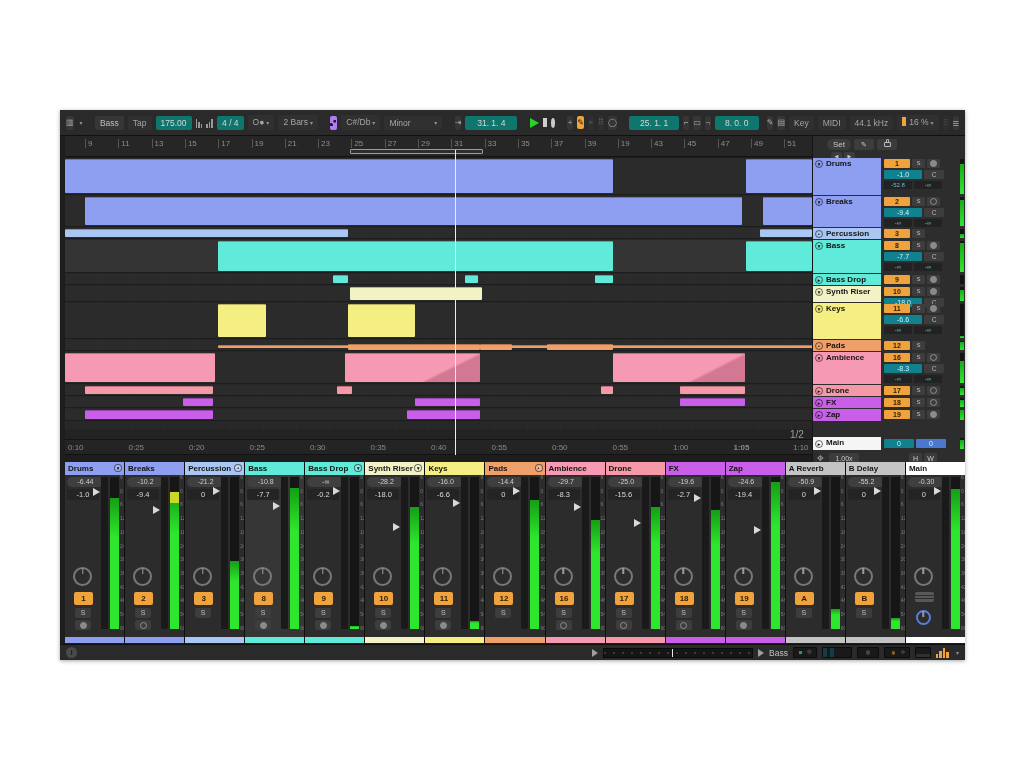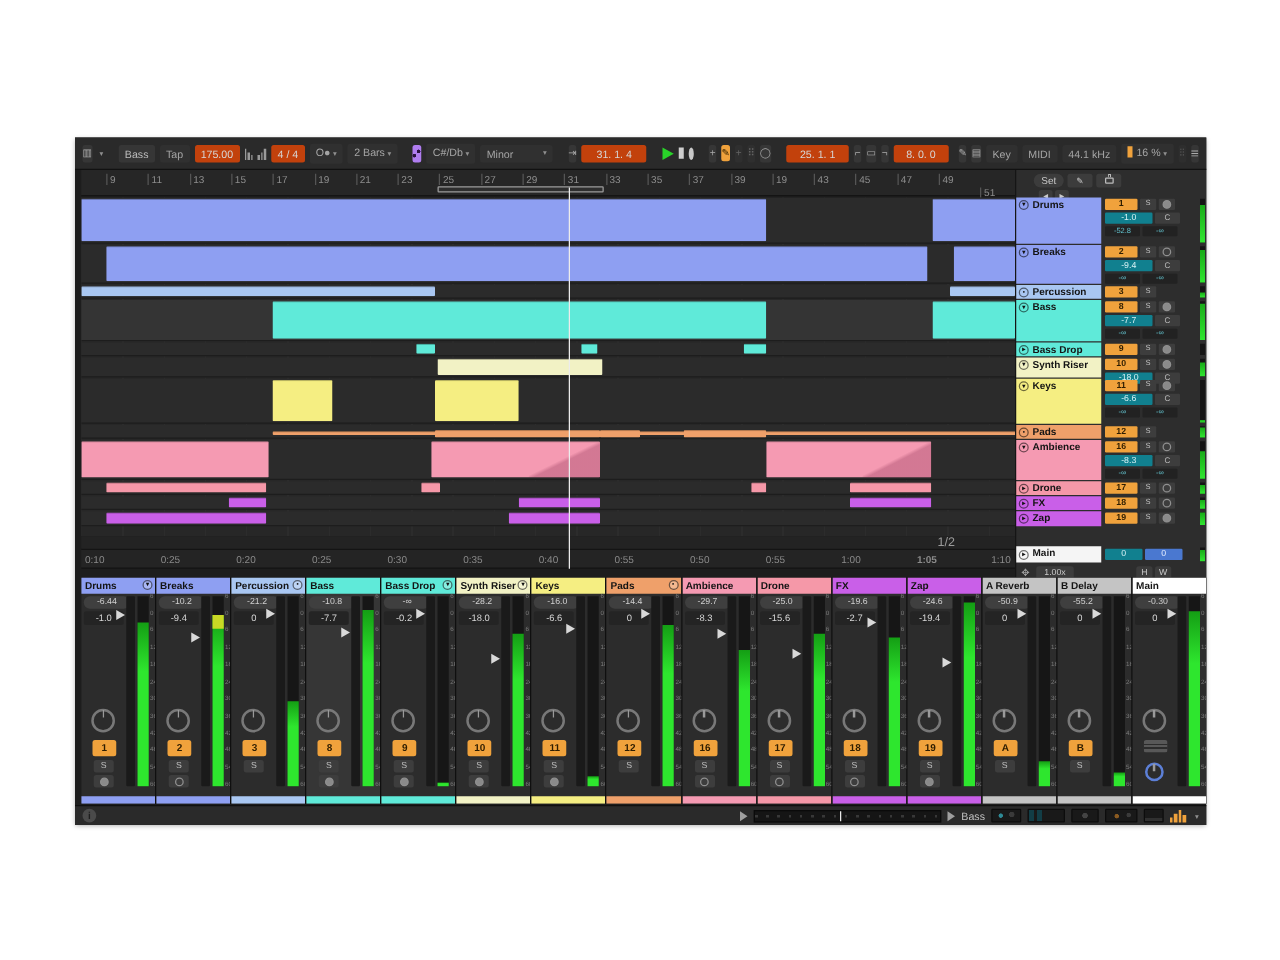--- a/index.html
+++ b/index.html
@@ -5,21 +5,21 @@
   html,body{margin:0;padding:0;background:#ffffff;font-family:"Liberation Sans",sans-serif;}
   #stage{position:relative;width:1024px;height:768px;background:#fff;overflow:hidden;}
   #win{position:absolute;left:60px;top:110px;width:905px;height:550px;background:#1d1d1d;
        box-shadow:0 1px 4px rgba(0,0,0,.35);font-size:9px;color:#b9b9b9;}
   #win *{box-sizing:border-box;}
   
   #toolbar{position:absolute;left:0;top:0;width:905px;height:26px;background:#2a2a2a;
            border-bottom:1px solid #111;display:flex;align-items:center;padding:0 6px;gap:4px;}
   .chip{background:#363636;border-radius:2px;padding:2px 5px;color:#bdbdbd;font-size:8.5px;white-space:nowrap;line-height:10px;}
   .chip.dk{background:#303030;color:#a5a5a5;}
-  .chip.val{background:#c2410c;color:#d6d6d6;}
+  .chip.val{background:#0f766e;color:#d6d6d6;}
   .icon-sq{width:14px;height:14px;border-radius:2px;background:#363636;display:flex;align-items:center;justify-content:center;font-size:8px;color:#aaa;}
   .caret{font-size:6px;color:#8f8f8f;margin-left:2px;}
   .tb-gap{width:10px;}
   .play-tri{width:0;height:0;border-left:9px solid #29d329;border-top:5.5px solid transparent;border-bottom:5.5px solid transparent;}
   .stop-sq{width:9px;height:9px;background:#cfcfcf;}
   .rec-ci{width:10px;height:10px;border-radius:50%;background:#c9c9c9;}
   .midi-chip{width:15px;height:14px;background:#b07df0;border-radius:2px;display:flex;align-items:center;justify-content:center;}
   .midi-chip i{width:7px;height:7px;background:
       radial-gradient(circle at 20% 80%,#2a1240 1.4px,transparent 1.6px),
       radial-gradient(circle at 70% 30%,#2a1240 1.4px,transparent 1.6px);}
@@ -202,21 +202,21 @@
         <div class="rbar" style="left: 386.3px;">31</div>
         <div class="rbar" style="left: 419.6px;">33</div>
         <div class="rbar" style="left: 452.9px;">35</div>
         <div class="rbar" style="left: 486.2px;">37</div>
         <div class="rbar" style="left: 519.5px;">39</div>
         <div class="rbar" style="left: 552.8px;">19</div>
         <div class="rbar" style="left: 586.1px;">43</div>
         <div class="rbar" style="left: 619.4px;">45</div>
         <div class="rbar" style="left: 652.7px;">47</div>
         <div class="rbar" style="left: 686px;">49</div>
-        <div class="rbar" style="left: 719.3px; margin-top: 11px;">51</div>
+        <div class="rbar" style="left: 719.3px;">51</div>
       </div>
 
   <div id="lanes">
         <div class="lane" style="top: 0px; height: 37px;">
           <div class="clip p-midi" style="left: 0px; width: 548px; background: rgb(142, 159, 242);"></div>
           <div class="clip p-midi" style="left: 681px; width: 66px; background: rgb(142, 159, 242);"></div>
         </div>
         <div class="lane" style="top: 38px; height: 31px;">
           <div class="clip p-wave" style="left: 20px; width: 657px; background: rgb(142, 159, 242);"></div>
           <div class="clip p-wave" style="left: 698px; width: 49px; background: rgb(142, 159, 242);"></div>
@@ -279,21 +279,21 @@
         <div class="tlabel" style="left: 245px;">0:30</div>
         <div class="tlabel" style="left: 305.5px;">0:35</div>
         <div class="tlabel" style="left: 366px;">0:40</div>
         <div class="tlabel" style="left: 426.5px;">0:55</div>
         <div class="tlabel" style="left: 487px;">0:50</div>
         <div class="tlabel" style="left: 547.5px;">0:55</div>
         <div class="tlabel" style="left: 608px;">1:00</div>
         <div class="tlabel" style="left: 668.5px; font-weight: bold;">1:05</div>
         <div class="tlabel" style="left: 728px;">1:10</div>
       </div>
-  <div id="pageind" style="left:690px;">1/2</div>
+  <div id="pageind" style="left:730px;">1/2</div>
 
   <div id="panel">
     <div style="position:absolute;left:14px;top:3px;display:flex;gap:3px;">
       <span class="pillbtn">Set</span>
       <span class="sqbtn">✎</span>
       <span class="sqbtn">
         <span style="display:inline-block;width:7px;height:5px;border:1px solid #bbb;border-radius:1px;position:relative;">
               <span style="position:absolute;left:1px;top:-4px;width:3px;height:3px;border:1px solid #bbb;border-bottom:none;border-radius:2px 2px 0 0;"></span>
             </span>
       </span>

